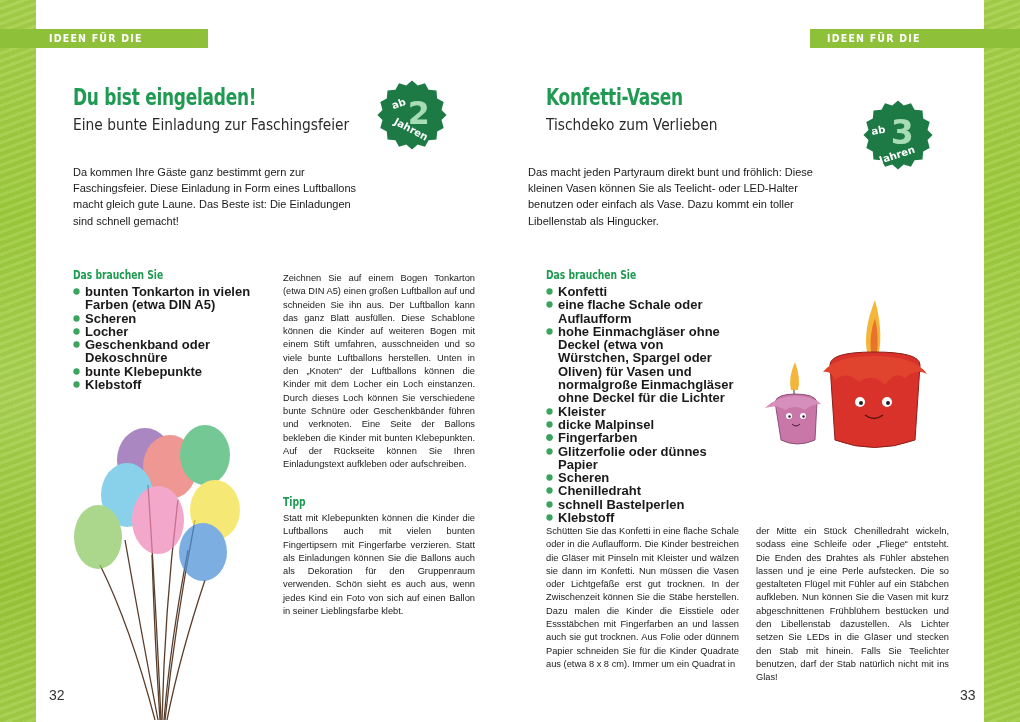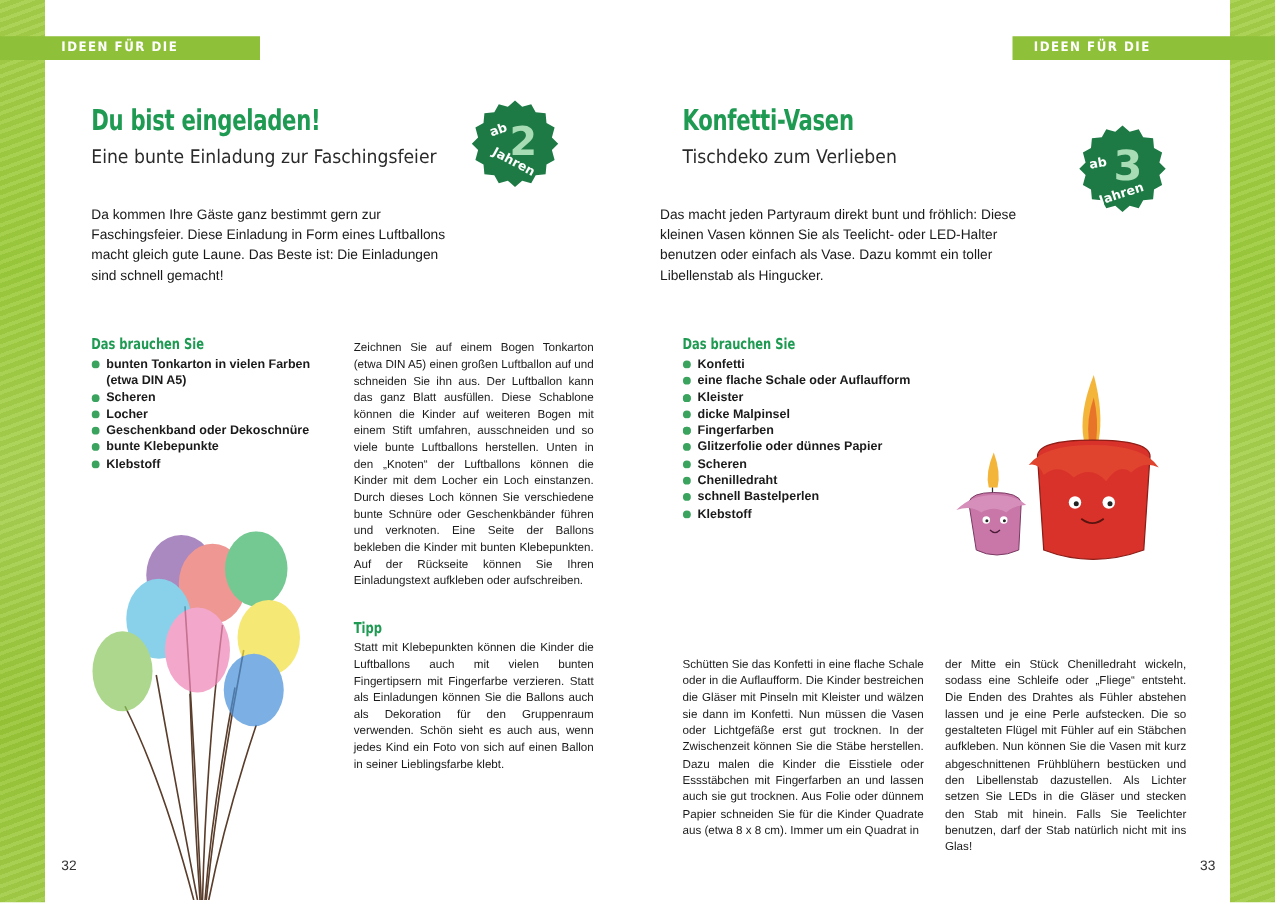--- a/index.html
+++ b/index.html
@@ -24,27 +24,27 @@
   .subtitle { position: absolute; font-size: 15px; color: #2a2a2a; font-family: "DejaVu Sans", sans-serif; font-weight: normal; transform: scaleX(0.92); transform-origin: left top;}
 
   .badge { position: absolute; width: 72px; height: 72px; }
   .badge svg { width: 100%; height: 100%; }
 
   .intro { position: absolute; font-size: 11px; line-height: 16.2px; font-weight: normal; color: #1a1a1a; width: 300px; }
 
   .section-h { position: absolute; font-family: "DejaVu Sans Condensed", "DejaVu Sans", sans-serif;
     color: #1e9a52; font-weight: bold; font-size: 12px; transform: scaleX(0.85); transform-origin: left top; }
 
-  .list { position: absolute; list-style: none; font-size: 10px; font-weight: bold; line-height: 13.3px; color: #1a1a1a; }
+  .list { position: absolute; list-style: none; font-size: 13px; font-weight: bold; line-height: 13.3px; color: #1a1a1a; }
   .list li { position: relative; padding-left: 12px; }
   .list li .bullet { position: absolute; left: 0; top: 3px; width: 7px; height: 7px; }
 
   .body { position: absolute; font-size: 9.3px; line-height: 13.3px; text-align: justify; color: #1a1a1a; hyphens: manual; }
 
-  .pagenum { position: absolute; top: 687px; font-size: 11px; color: #333; }
+  .pagenum { position: absolute; top: 687px; font-size: 14px; color: #333; }
 
   .art { position: absolute; }
 </style>
 </head>
 <body>
 
 <div class="edge left"></div>
 <div class="edge right"></div>
 
 <div class="banner left">IDEEN FÜR DIE FASCHINGSPARTY</div>
@@ -132,21 +132,21 @@
 <div class="section-h" style="left:546px; top:268px;">Das brauchen Sie</div>
 <ul class="list" style="left:546px; top:285px; width:190px;">
   <li><svg class="bullet" viewBox="0 0 10 10">
         <circle cx="5" cy="5" r="4.5" fill="#3aa35d"></circle>
       </svg><span>Konfetti</span></li>
   <li><svg class="bullet" viewBox="0 0 10 10">
         <circle cx="5" cy="5" r="4.5" fill="#3aa35d"></circle>
       </svg><span>eine flache Schale oder Auflaufform</span></li>
   <li><svg class="bullet" viewBox="0 0 10 10">
         <circle cx="5" cy="5" r="4.5" fill="#3aa35d"></circle>
-      </svg></li>
+      </svg><span>hohe Einmachgläser ohne Deckel (etwa von Würstchen, Spargel oder Oliven) für Vasen und normalgroße Einmachgläser ohne Deckel für die Lichter</span></li>
   <li><svg class="bullet" viewBox="0 0 10 10">
         <circle cx="5" cy="5" r="4.5" fill="#3aa35d"></circle>
       </svg><span>Kleister</span></li>
   <li><svg class="bullet" viewBox="0 0 10 10">
         <circle cx="5" cy="5" r="4.5" fill="#3aa35d"></circle>
       </svg><span>dicke Malpinsel</span></li>
   <li><svg class="bullet" viewBox="0 0 10 10">
         <circle cx="5" cy="5" r="4.5" fill="#3aa35d"></circle>
       </svg></li>
   <li><svg class="bullet" viewBox="0 0 10 10">

